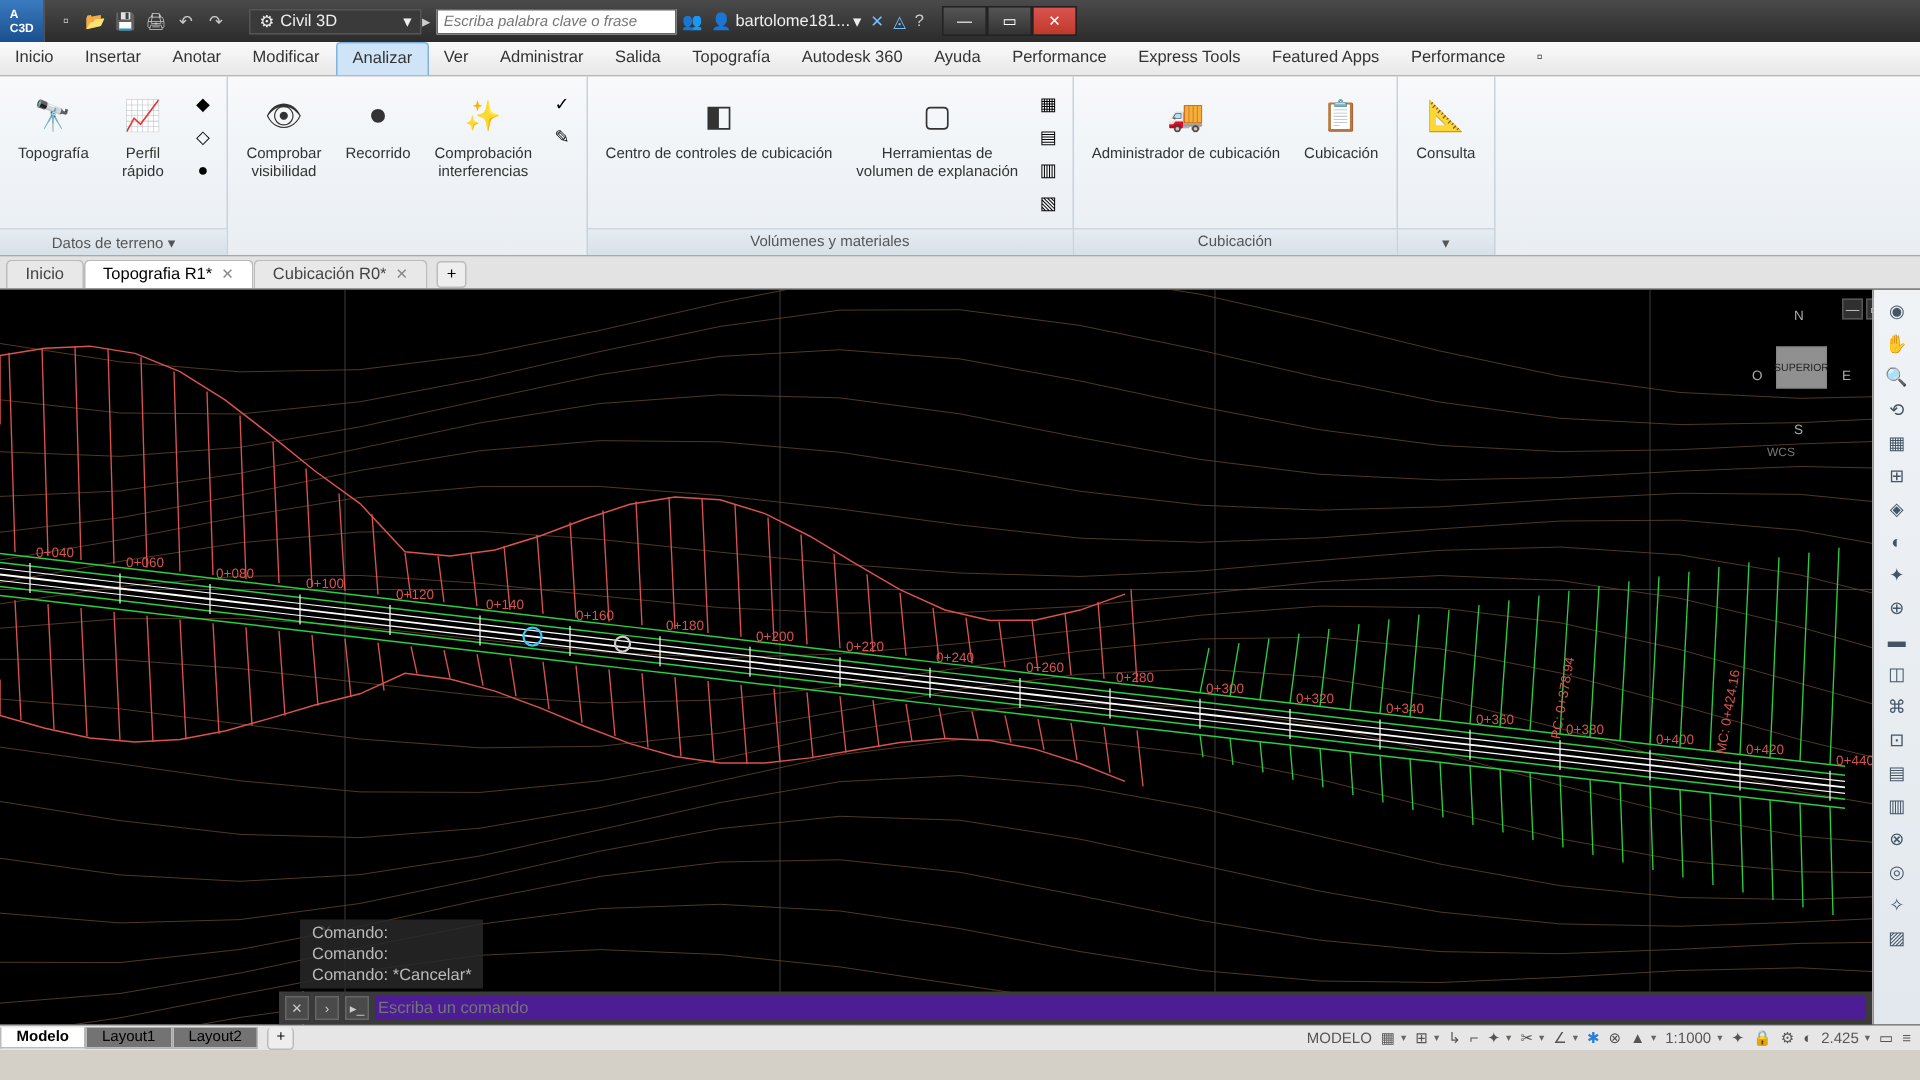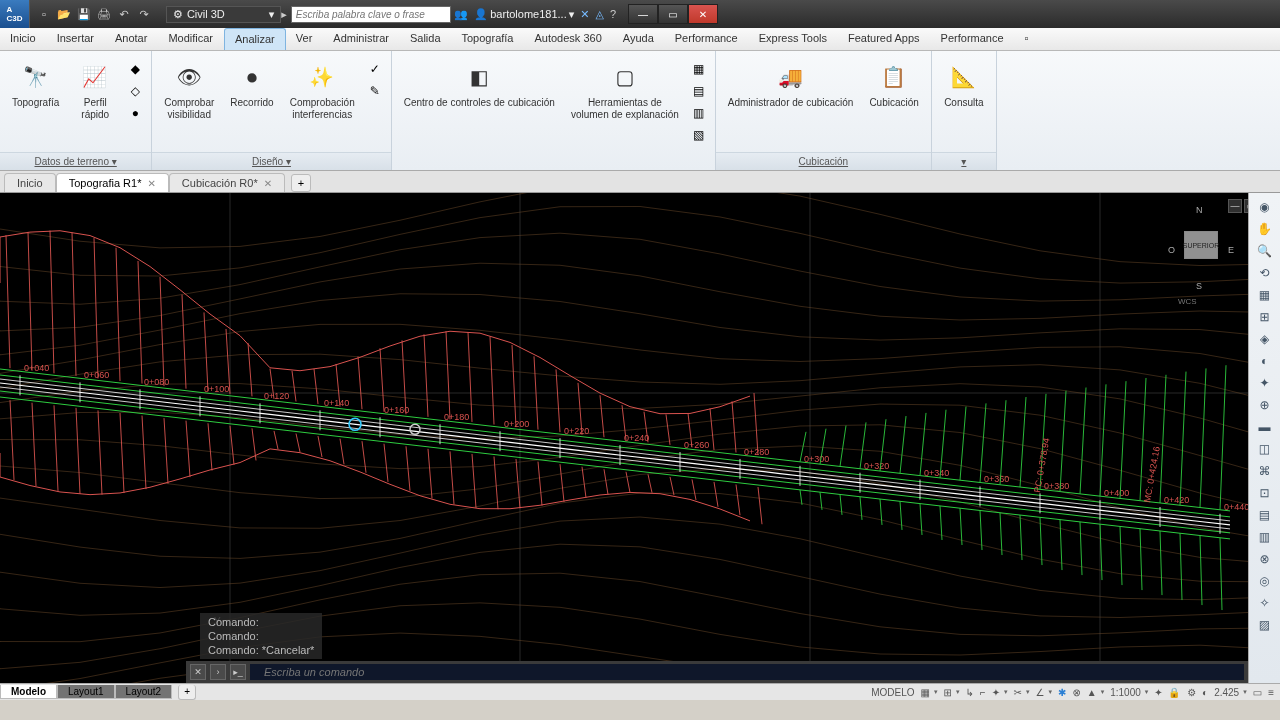--- a/index.html
+++ b/index.html
@@ -21,21 +21,21 @@
 
 
 .menubar { height:23px;background:linear-gradient(#fafafa,#e8e8e8);display:flex;align-items:stretch;font-size:11px;border-bottom:1px solid #b8b8b8; }
 .menubar .tab { padding:4px 10px;color:#333;cursor:pointer;border-right:1px solid transparent; }
 .menubar .tab.active { background:#cfe5f7;border:1px solid #7fb4e0;border-bottom:none;border-radius:3px 3px 0 0; }
 
 
 .ribbon { height:120px;background:linear-gradient(#f7f9fb,#e9eef3);display:flex;border-bottom:1px solid #aaa; }
 .panel { border-right:1px solid #c8d2dc;display:flex;flex-direction:column; }
 .panel-body { flex:1;display:flex;align-items:flex-start;padding:4px 6px;gap:4px; }
-.panel-title { height:18px;background:linear-gradient(#e6ecf2,#d8e0e8);border-top:1px solid #cdd7e0;font-size:10px;color:#555;display:flex;align-items:center;justify-content:center;gap:4px;text-decoration:underline; }
+.panel-title { height:18px;background:linear-gradient(#e6ecf2,#d8e0e8);border-top:1px solid #cdd7e0;font-size:10px;color:#555;display:flex;align-items:center;justify-content:center;gap:4px; }
 .big-btn { display:flex;flex-direction:column;align-items:center;justify-content:flex-start;padding:2px 6px;cursor:pointer;text-align:center;font-size:10px;color:#333;min-width:52px; }
 .big-btn .ico { width:32px;height:32px;margin:4px 0;display:flex;align-items:center;justify-content:center;font-size:20px; }
 .big-btn .lbl { line-height:12px; }
 .mini-col { display:flex;flex-direction:column;gap:2px;padding-top:4px; }
 .mini-btn { width:20px;height:20px;display:flex;align-items:center;justify-content:center;font-size:12px;cursor:pointer; }
 
 
 .doctabs { height:22px;background:#e3e3e3;display:flex;align-items:flex-end;padding:0 4px;gap:0;border-bottom:1px solid #999; }
 .doc-tab { padding:3px 12px;font-size:11px;background:#e8e8e8;border:1px solid #bbb;border-bottom:none;border-radius:4px 4px 0 0;color:#444;display:flex;align-items:center;gap:6px;cursor:pointer; }
 .doc-tab.active { background:#fff;color:#000; }
@@ -47,21 +47,21 @@
 .canvas-wrap svg { position:absolute;top:0;left:0; }
 .viewcube { position:absolute;top:8px;right:44px;width:70px;height:110px;color:#aaa;font-size:9px; }
 .viewcube .face { position:absolute;top:30px;left:18px;width:34px;height:28px;background:rgba(180,180,180,.8);border:1px solid #888;display:flex;align-items:center;justify-content:center;font-size:7px;color:#222; }
 .viewport-ctrl { position:absolute;top:6px;right:6px;display:flex;gap:2px; }
 .viewport-ctrl span { width:14px;height:14px;background:rgba(60,60,60,.8);border:1px solid #555;color:#ccc;font-size:9px;display:flex;align-items:center;justify-content:center;cursor:pointer; }
 .right-tools { position:absolute;top:0;right:0;width:32px;height:100%;background:linear-gradient(#f0f3f6,#e2e8ee);border-left:1px solid #aaa;display:flex;flex-direction:column;align-items:center;padding-top:4px;gap:2px; }
 .right-tools .t { width:22px;height:20px;display:flex;align-items:center;justify-content:center;font-size:12px;color:#456;cursor:pointer; }
 .cmd-history { position:absolute;bottom:24px;left:200px;background:rgba(40,40,40,.85);color:#bbb;font-family:Consolas,monospace;font-size:11px;padding:2px 8px;line-height:14px; }
 .cmd-line { position:absolute;bottom:0;left:186px;right:32px;height:22px;background:#3a3a3a;display:flex;align-items:center;gap:4px;padding:0 4px; }
 .cmd-line .btn { width:16px;height:16px;background:#4a4a4a;border:1px solid #666;color:#ccc;font-size:9px;display:flex;align-items:center;justify-content:center; }
-.cmd-line input { flex:1;background:#0f172a;border:none;color:#aaa;font-style:italic;font-size:11px;padding:2px 14px; }
+.cmd-line input { flex:1;background:#4c1d95;border:none;color:#aaa;font-size:11px;padding:2px 2px; }
 .ucs { position:absolute;bottom:28px;left:200px;color:#ccc;font-size:10px; }
 
 
 .bottombar { height:17px;background:#e6e6e6;display:flex;align-items:center;font-size:10px;border-top:1px solid #aaa; }
 .model-tabs { display:flex;gap:0; }
 .model-tab { padding:1px 10px;border:1px solid #bbb;border-top:none;background:#737373;cursor:pointer; }
 .model-tab.active { background:#fff;font-weight:bold; }
 .status-right { margin-left:auto;display:flex;align-items:center;gap:6px;padding-right:6px; }
 .status-right .s { color:#555;display:flex;align-items:center;gap:2px;cursor:pointer; }
 .caret::after { content:"▾";font-size:7px;margin-left:2px;color:#666; }
@@ -150,39 +150,39 @@
         </div>
         <div class="big-btn">
           <div class="ico">✨</div>
           <div class="lbl">Comprobación<br>interferencias</div>
         </div>
         <div class="mini-col">
           <div class="mini-btn">✓</div>
           <div class="mini-btn">✎</div>
         </div>
       </div>
-      <div class="panel-title">Diseño ▾</div>
     </div>
     <div class="panel">
       <div class="panel-body">
         <div class="big-btn">
           <div class="ico">◧</div>
           <div class="lbl">Centro de controles de cubicación</div>
         </div>
         <div class="big-btn">
           <div class="ico">▢</div>
           <div class="lbl">Herramientas de<br>volumen de explanación</div>
         </div>
         <div class="mini-col">
           <div class="mini-btn">▦</div>
           <div class="mini-btn">▤</div>
           <div class="mini-btn">▥</div>
           <div class="mini-btn">▧</div>
         </div>
       </div>
+      <div class="panel-title">Volúmenes y materiales</div>
     </div>
     <div class="panel">
       <div class="panel-body">
         <div class="big-btn">
           <div class="ico">🚚</div>
           <div class="lbl">Administrador de cubicación</div>
         </div>
         <div class="big-btn">
           <div class="ico">📋</div>
           <div class="lbl">Cubicación</div>

